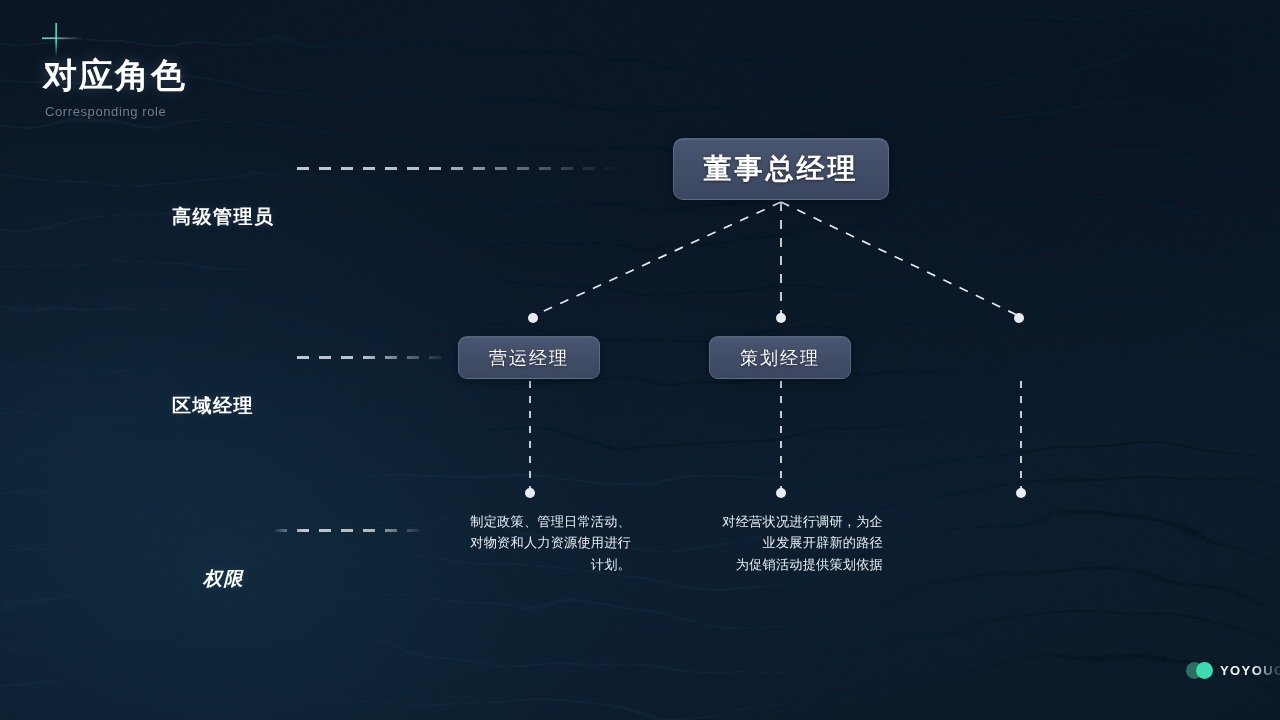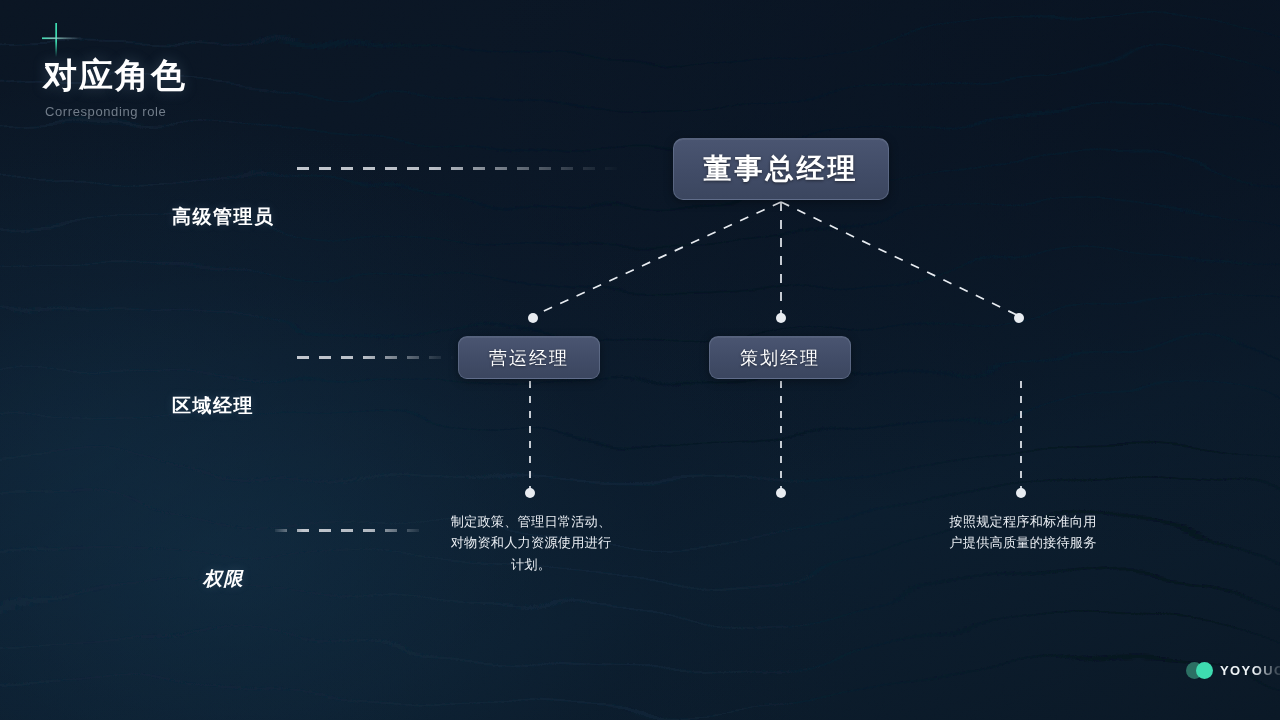--- a/index.html
+++ b/index.html
@@ -87,21 +87,21 @@
   #node-ops  { left:458px; }
   #node-plan { left:709px; }
   #node-reg  { left:949px; }
 
   
   #connectors { position:absolute; left:0; top:0; width:1280px; height:720px; pointer-events:none; }
 
   
   .desc {
     position:absolute;
-    width:200px; text-align:center;
+    width:200px; text-align:right;
     font-size:13.2px; line-height:1.62; color:#e9edf2;
     letter-spacing:.2px;
   }
   #desc-1 { left:431px; top:511px; }
   #desc-2 { left:683px; top:511px; }
   #desc-3 { left:923px; top:511px; }
 
   
   .logo { position:absolute; left:1186px; top:662px; display:flex; align-items:center; }
   .logo-mark { position:relative; width:27px; height:17px; margin-right:7px; }
@@ -222,21 +222,21 @@
       <circle cx="1021" cy="493" r="5"></circle>
     </g>
   </svg>
 
   <div class="node node-root">董事总经理</div>
 
   <div class="node node-mid" id="node-ops">营运经理</div>
   <div class="node node-mid" id="node-plan">策划经理</div>
 
   <div class="desc" id="desc-1">制定政策、管理日常活动、<br>对物资和人力资源使用进行<br>计划。</div>
-  <div class="desc" id="desc-3">按照规定程序和标准向用<br>户提供高质量的接待服务</div>
+  <div class="desc" id="desc-2">对经营状况进行调研，为企<br>业发展开辟新的路径<br>为促销活动提供策划依据</div>
 
   <div class="logo">
     <div class="logo-mark">
       <div class="logo-c1"></div>
       <div class="logo-c2"></div>
     </div>
     <div class="logo-text">YOYOUC</div>
   </div>
 
 </div>

